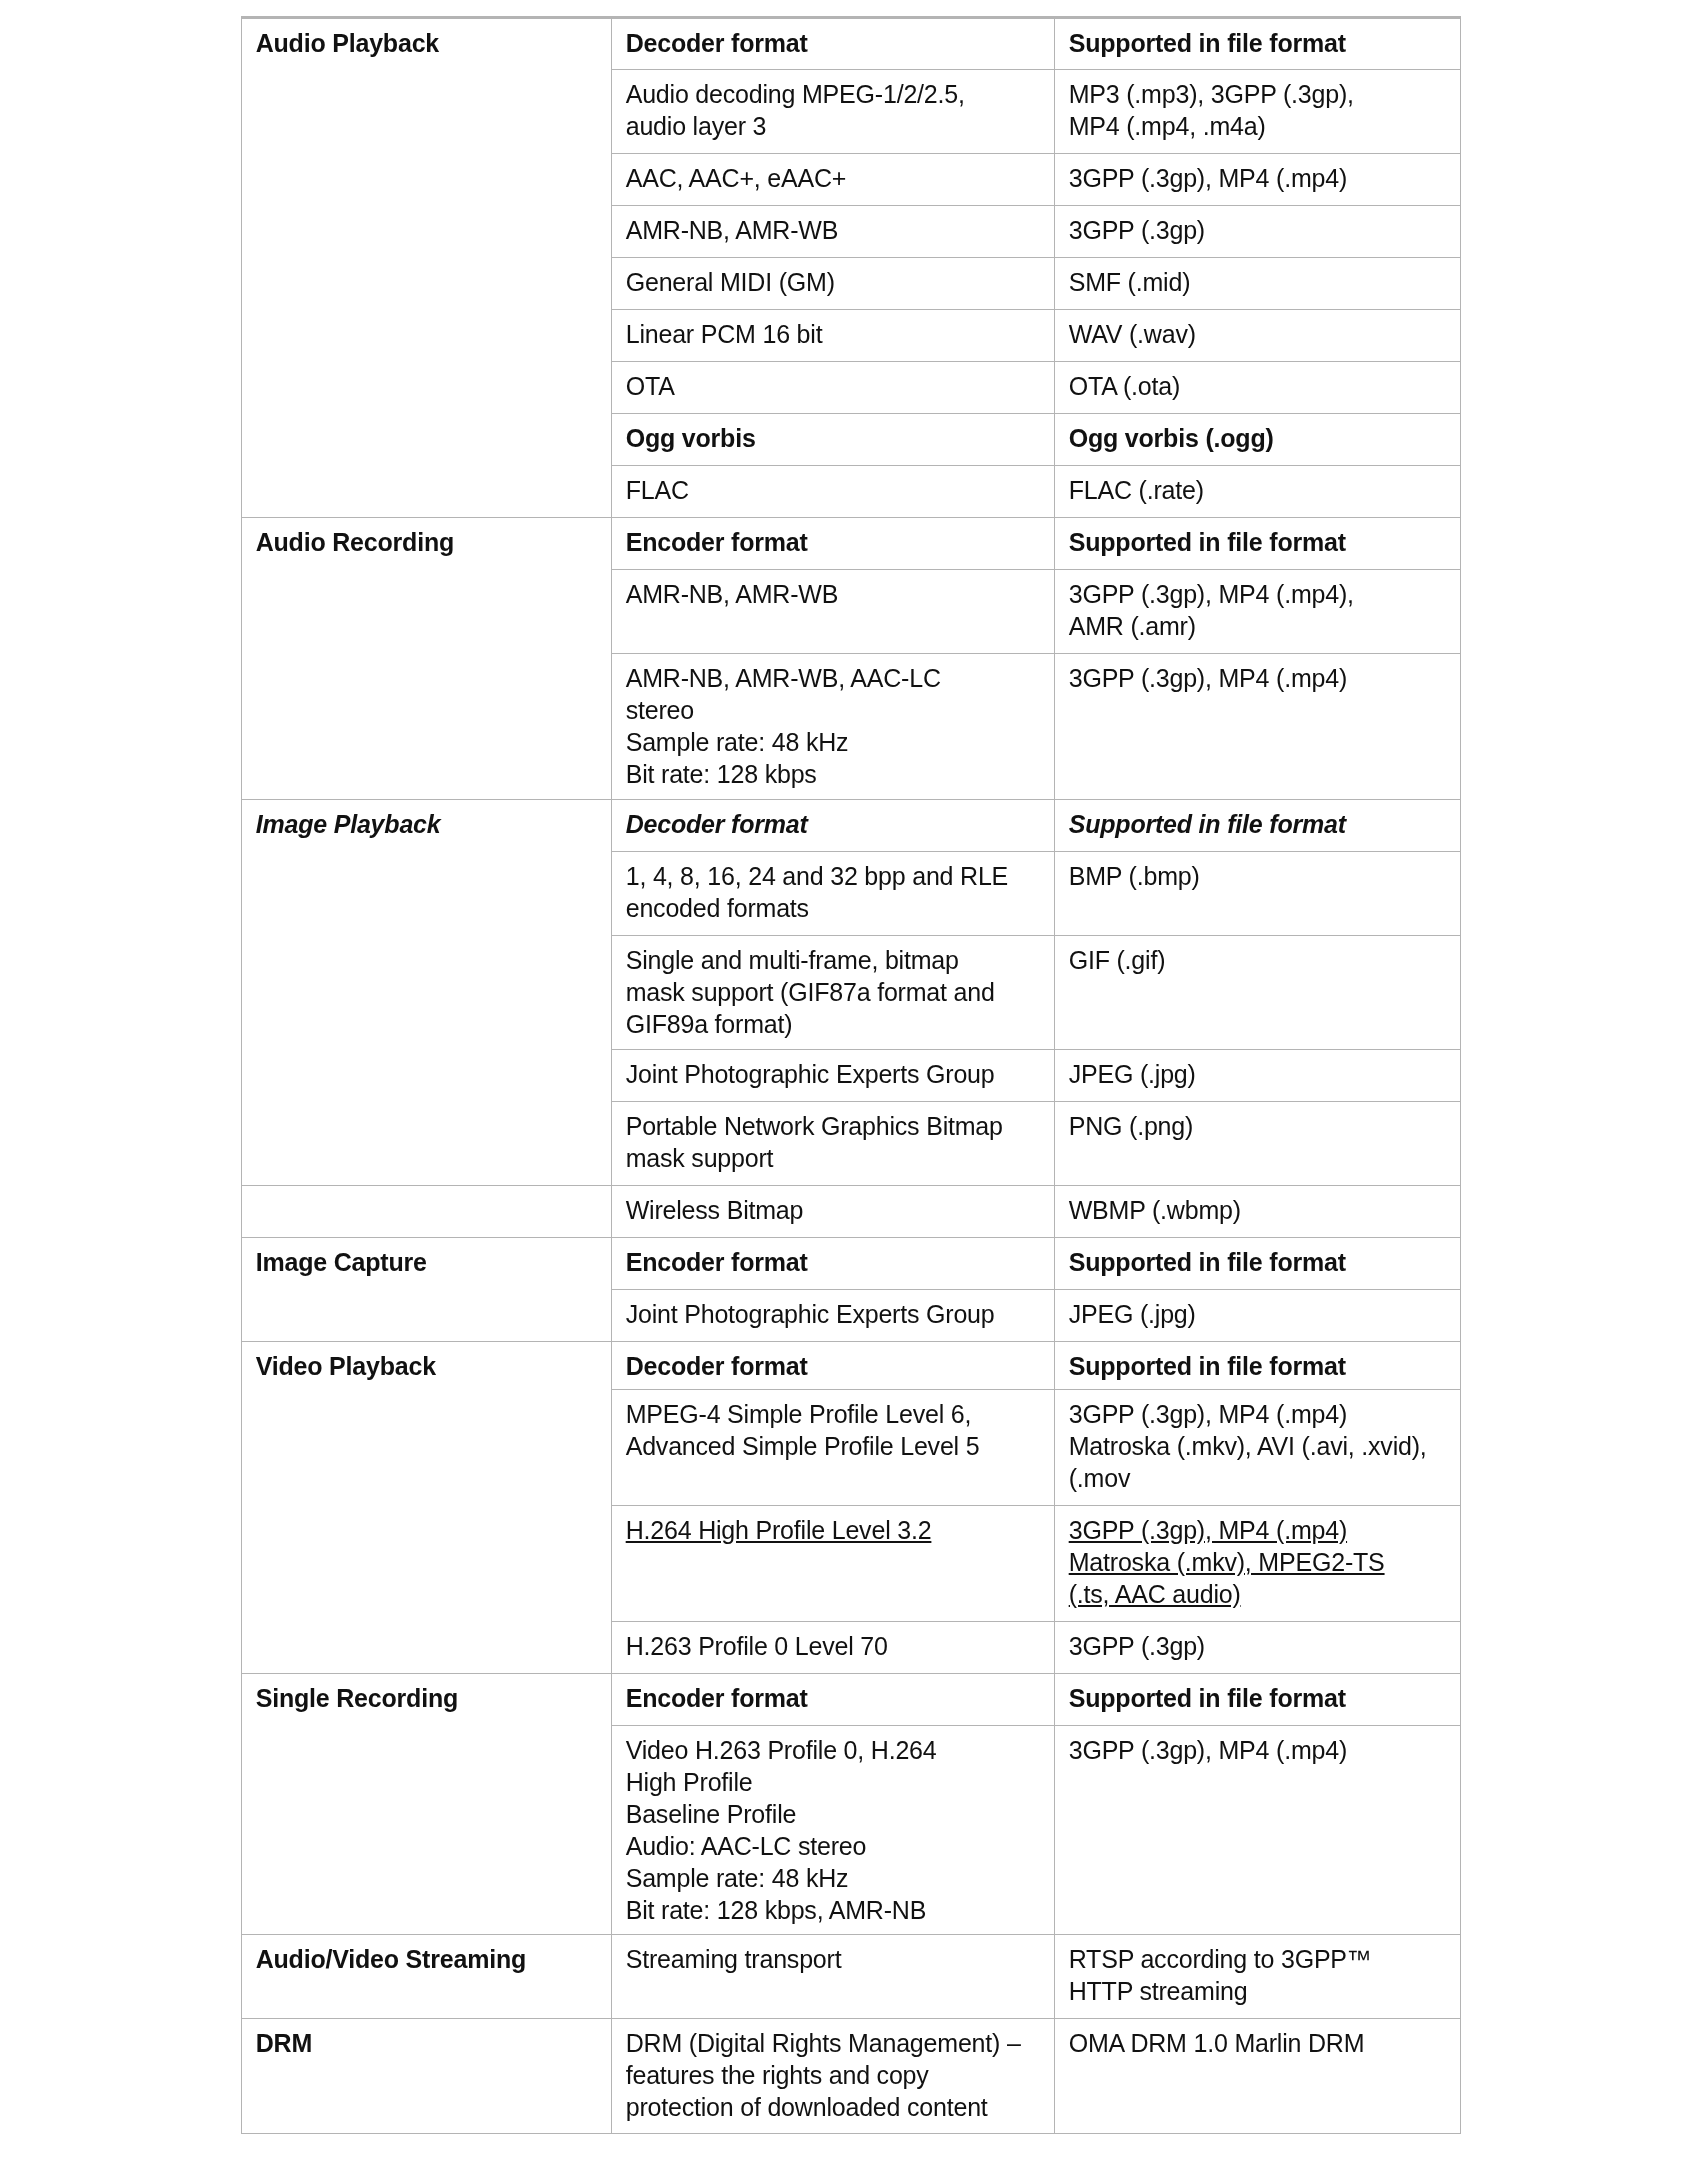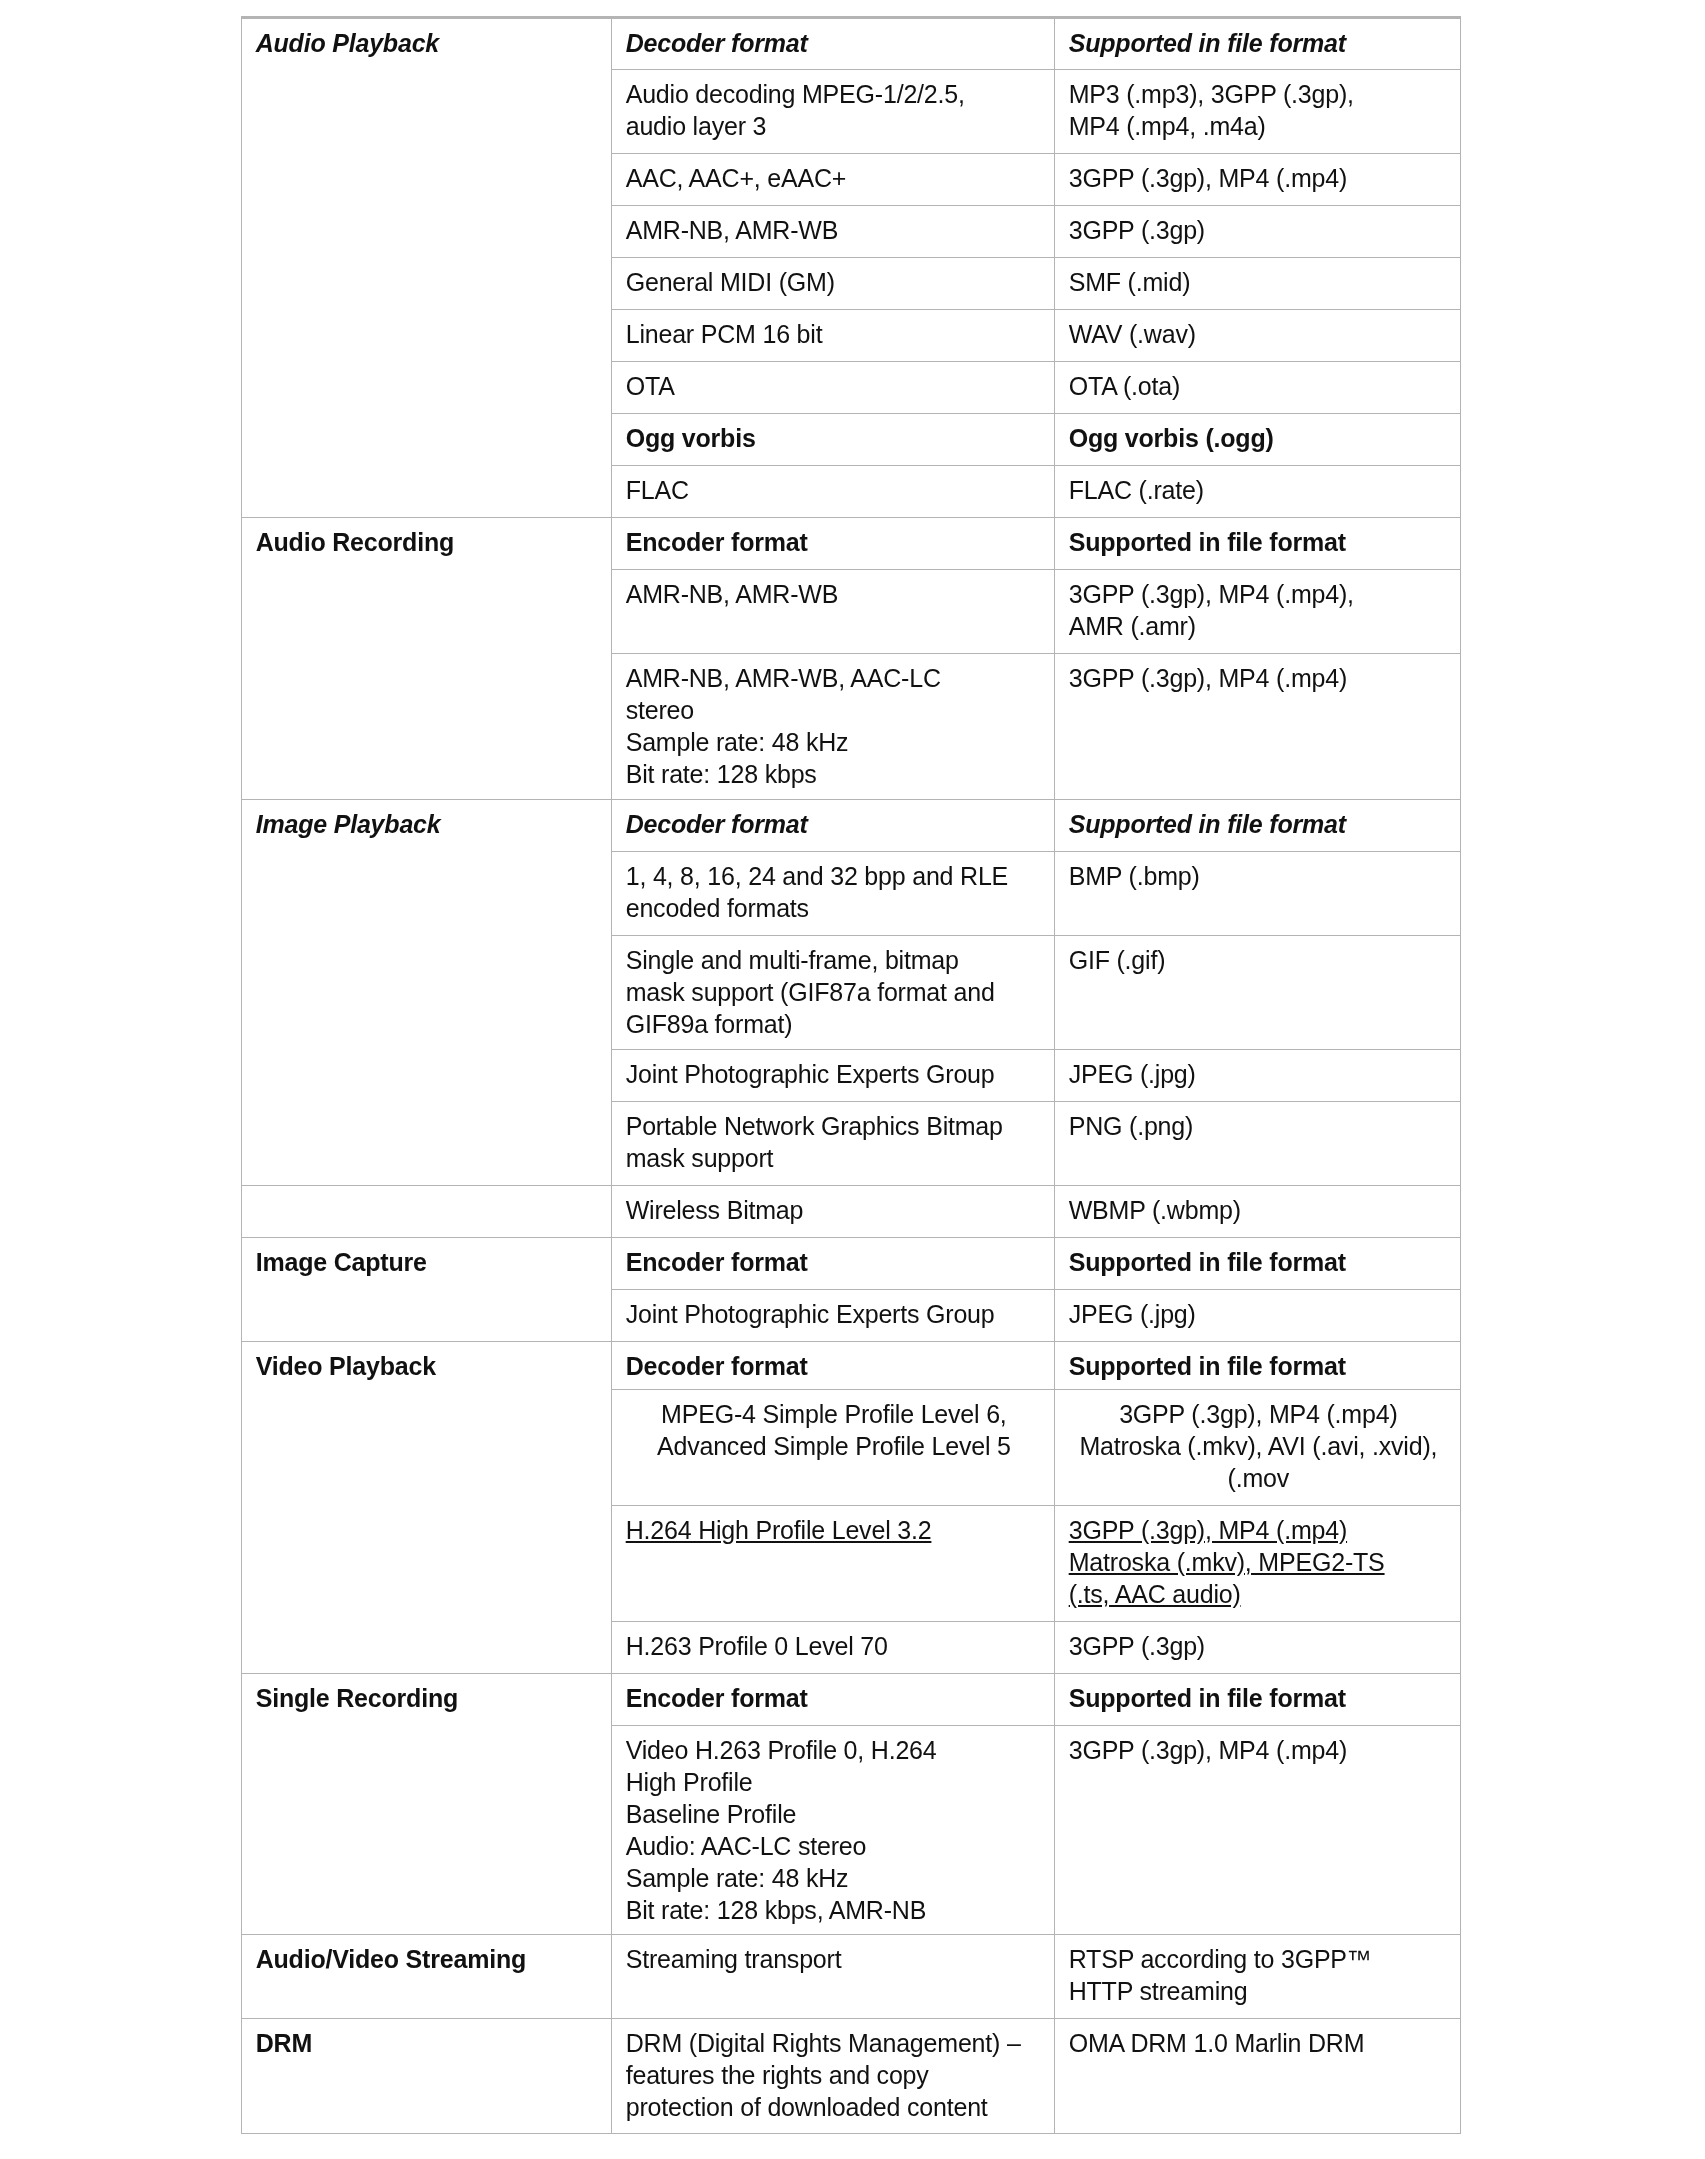--- a/index.html
+++ b/index.html
@@ -6,21 +6,21 @@
   body { width: 1705px; height: 2159px; position: relative; overflow: hidden;
          font-family: "Liberation Sans", "DejaVu Sans", sans-serif; color: #111; }
   table.spec { position: absolute; left: 241px; top: 16.3px; width: 1219px;
                border-collapse: collapse; table-layout: fixed; }
   table.spec col.c1 { width: 370px; }
   table.spec col.c2 { width: 443px; }
   table.spec col.c3 { width: 406px; }
   table.spec td { border: 1.7px solid #b4b4b4; vertical-align: top;
                   padding: 7.7px 12px 0 13.7px; font-size: 25px; line-height: 32px;
                   box-sizing: border-box; white-space: pre-line; letter-spacing: -0.2px; }
-  table.spec tr:first-child td { border-top: 3.4px solid #b4b4b4; font-style: italic; }
+  table.spec tr:first-child td { border-top: 3.4px solid #b4b4b4; }
   td.cat { font-weight: bold; }
   td.hdr { font-weight: bold; }
 </style>
 </head>
 <body>
 
 <table class="spec">
   <colgroup>
       <col class="c1">
       <col class="c2">
@@ -120,21 +120,21 @@
       </tr>
       <tr style="height: 52px;">
         <td class="">Joint Photographic Experts Group</td>
         <td class="">JPEG (.jpg)</td>
       </tr>
       <tr style="height: 48px;">
         <td class="cat" rowspan="4">Video Playback</td>
         <td class="hdr">Decoder format</td>
         <td class="hdr">Supported in file format</td>
       </tr>
-      <tr style="height: 116px; text-align: center;">
+      <tr style="height: 116px;">
         <td class="">MPEG-4 Simple Profile Level 6,
 Advanced Simple Profile Level 5</td>
         <td class="">3GPP (.3gp), MP4 (.mp4)
 Matroska (.mkv), AVI (.avi, .xvid),
 (.mov</td>
       </tr>
       <tr style="height: 116px; text-decoration: underline;">
         <td class="">H.264 High Profile Level 3.2</td>
         <td class="">3GPP (.3gp), MP4 (.mp4)
 Matroska (.mkv), MPEG2-TS

